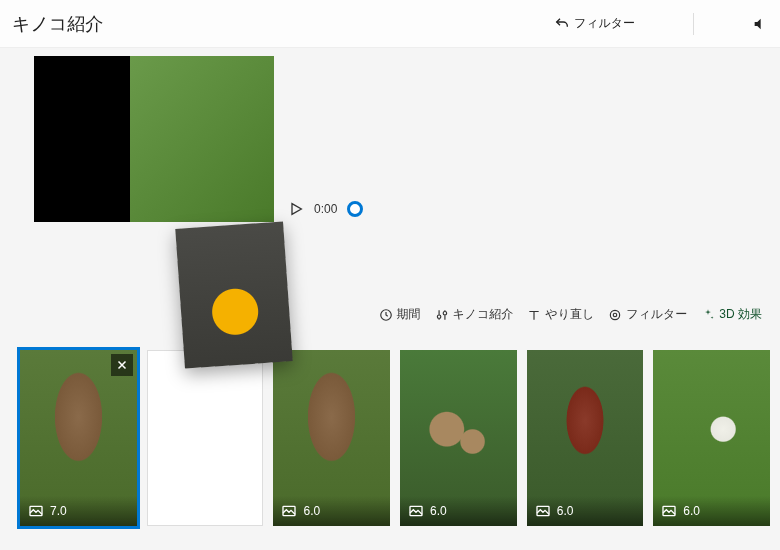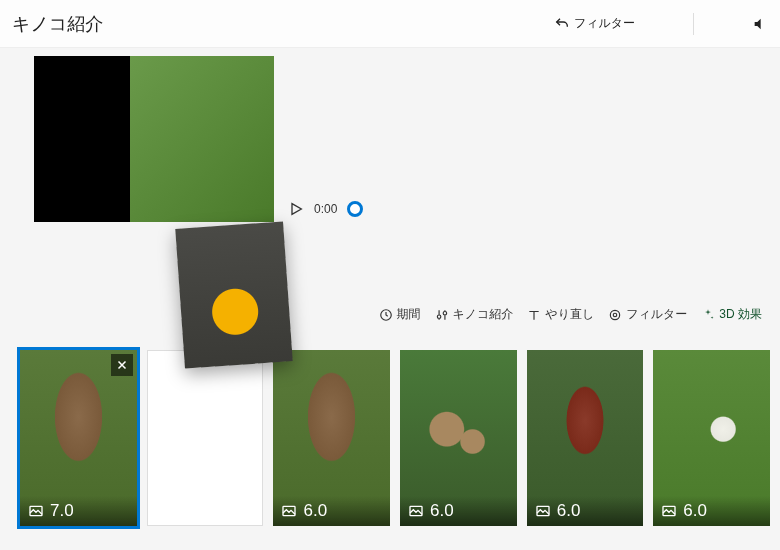--- a/index.html
+++ b/index.html
@@ -42,21 +42,21 @@
   .tools-row { position: absolute; top: 306px; left: 300px; right: 8px; display: flex; align-items: center; gap: 14px; justify-content: flex-end; padding-right: 10px; }
   .tool { display: flex; align-items: center; gap: 4px; font-size: 12px; color: #333; cursor: pointer; }
   .tool.disabled { color: #14532d; }
   .tool svg { width: 14px; height: 14px; }
 
   
   .storyboard { position: absolute; top: 340px; left: 0; right: 0; bottom: 0; display: flex; gap: 10px; padding: 10px 10px 0 20px; overflow: hidden; }
   .clip { width: 132px; height: 176px; position: relative; background: #6a8a4a; }
   .clip.selected { outline: 3px solid #0078d4; outline-offset: 0; }
   .clip .remove { position: absolute; top: 4px; right: 4px; width: 22px; height: 22px; background: rgba(0,0,0,0.55); color: #fff; display: flex; align-items: center; justify-content: center; font-size: 14px; cursor: pointer; }
-  .clip-footer { position: absolute; left: 0; right: 0; bottom: 0; height: 30px; background: linear-gradient(transparent, rgba(0,0,0,0.5)); display: flex; align-items: center; gap: 6px; padding: 0 8px; color: #fff; font-size: 17px; }
+  .clip-footer { position: absolute; left: 0; right: 0; bottom: 0; height: 30px; background: linear-gradient(transparent, rgba(0,0,0,0.5)); display: flex; align-items: center; gap: 6px; padding: 0 8px; color: #fff; font-size: 12px; }
   .clip-footer svg { width: 16px; height: 16px; }
   .placeholder { background: #fff; border: 1px solid #ddd; }
 
   
   .img-yellow { background: radial-gradient(circle at 50% 62%, #f5b100 0%, #f5b100 22%, transparent 23%), linear-gradient(#4a4a46, #3a3a36); }
   .img-brown { background: radial-gradient(ellipse at 50% 38%, #8a6a4a 0%, #7a5a3a 28%, transparent 29%), radial-gradient(ellipse at 50% 58%, #d8d4c4 0%, #d8d4c4 3%, transparent 4%), linear-gradient(#5a7a3a, #4a6a2a); }
   .img-brown2 { background: radial-gradient(circle at 40% 45%, #a88860 0%, #a88860 14%, transparent 15%), radial-gradient(circle at 62% 52%, #a88860 0%, #a88860 10%, transparent 11%), linear-gradient(#4a7a3a, #3a5a2a); }
   .img-red { background: radial-gradient(ellipse at 50% 40%, #8a3a2a 0%, #7a2a1a 22%, transparent 23%), linear-gradient(#4a6a3a, #3a5a2a); }
   .img-white { background: radial-gradient(circle at 60% 45%, #f0f0e8 0%, #e8e8e0 10%, transparent 11%), linear-gradient(#5a8a3a, #4a7a2a); }
   .img-grass { background: linear-gradient(135deg, #6a9a4a, #4a7a2a); }

